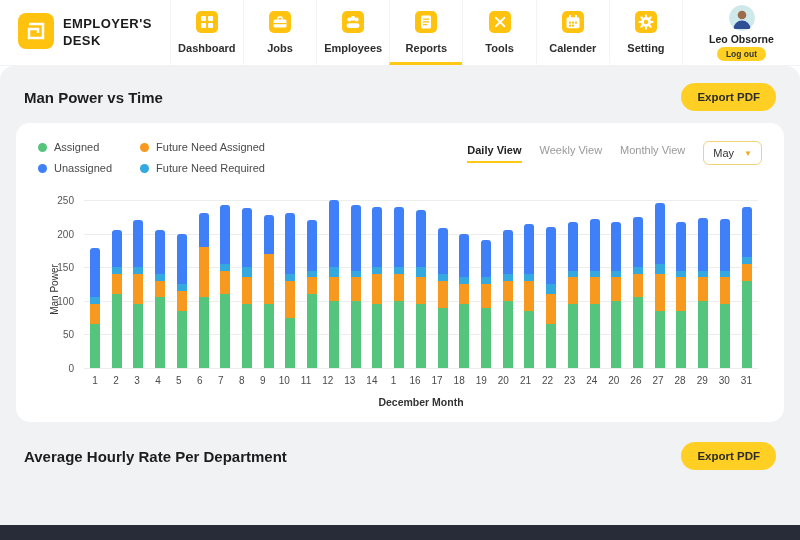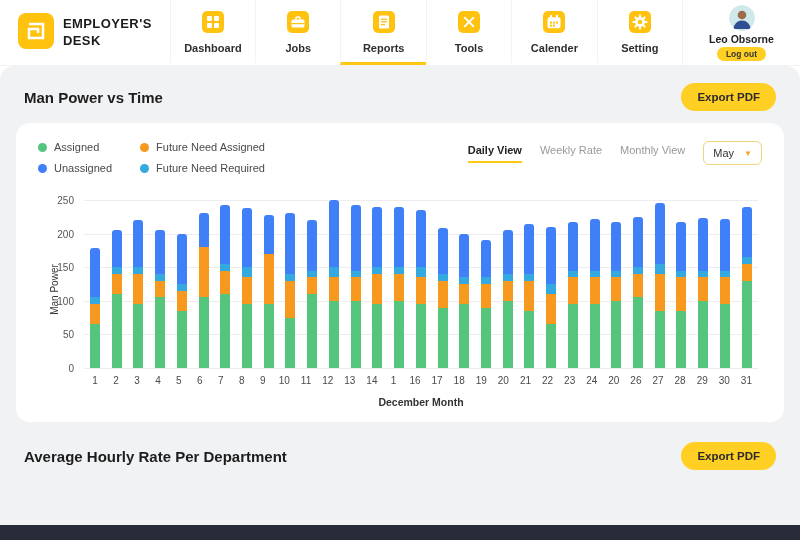--- a/index.html
+++ b/index.html
@@ -118,20 +118,32 @@
     <div class="nav-item">
       <span>
         <svg width="22" height="22" viewBox="0 0 22 22">
             <rect width="22" height="22" rx="5" fill="#FFC20E"></rect>
           <rect x="4.5" y="8.5" width="13" height="8" rx="1.5" fill="#fff"></rect>
           <path d="M9 8.5 V7.2 a1.2 1.2 0 0 1 1.2-1.2 h1.6 a1.2 1.2 0 0 1 1.2 1.2 V8.5" stroke="#fff" stroke-width="1.6" fill="none"></path>
           <rect x="4.5" y="12" width="13" height="1.2" fill="#FFC20E"></rect>
         </svg>
       </span>
       <span class="nav-label">Jobs</span>
+    </div>
+    <div class="nav-item">
+      <span>
+        <svg width="22" height="22" viewBox="0 0 22 22">
+            <rect width="22" height="22" rx="5" fill="#FFC20E"></rect>
+          <circle cx="7.5" cy="8.5" r="2.1" fill="#fff"></circle>
+            <circle cx="14.5" cy="8.5" r="2.1" fill="#fff"></circle>
+            <circle cx="11" cy="7.4" r="2.4" fill="#fff"></circle>
+          <rect x="4.5" y="12.3" width="13" height="4.6" rx="2.3" fill="#fff"></rect>
+        </svg>
+      </span>
+      <span class="nav-label">Employees</span>
     </div>
     <div class="nav-item active">
       <span>
         <svg width="22" height="22" viewBox="0 0 22 22">
             <rect width="22" height="22" rx="5" fill="#FFC20E"></rect>
           <rect x="6" y="4.5" width="10" height="13" rx="1.5" fill="#fff"></rect>
           <rect x="8" y="7.5" width="6" height="1.3" fill="#FFC20E"></rect>
             <rect x="8" y="10.2" width="6" height="1.3" fill="#FFC20E"></rect>
             <rect x="8" y="12.9" width="4" height="1.3" fill="#FFC20E"></rect>
         </svg>
@@ -222,21 +234,21 @@
           <span>Unassigned</span>
         </div>
         <div class="legend-item">
           <span class="legend-dot" style="background: rgb(51, 169, 224);"></span>
           <span>Future Need Required</span>
         </div>
       </div>
 
       <div class="view-controls">
         <span class="view-tab active">Daily View</span>
-        <span class="view-tab">Weekly Rate</span>
+        <span class="view-tab">Weekly View</span>
         <span class="view-tab">Monthly View</span>
         <span class="month-select">
           <span>May</span>
           <span class="month-caret">▼</span>
         </span>
       </div>
     </div>
 
     <div class="chart-area">
       <div class="y-label">Man Power</div>

